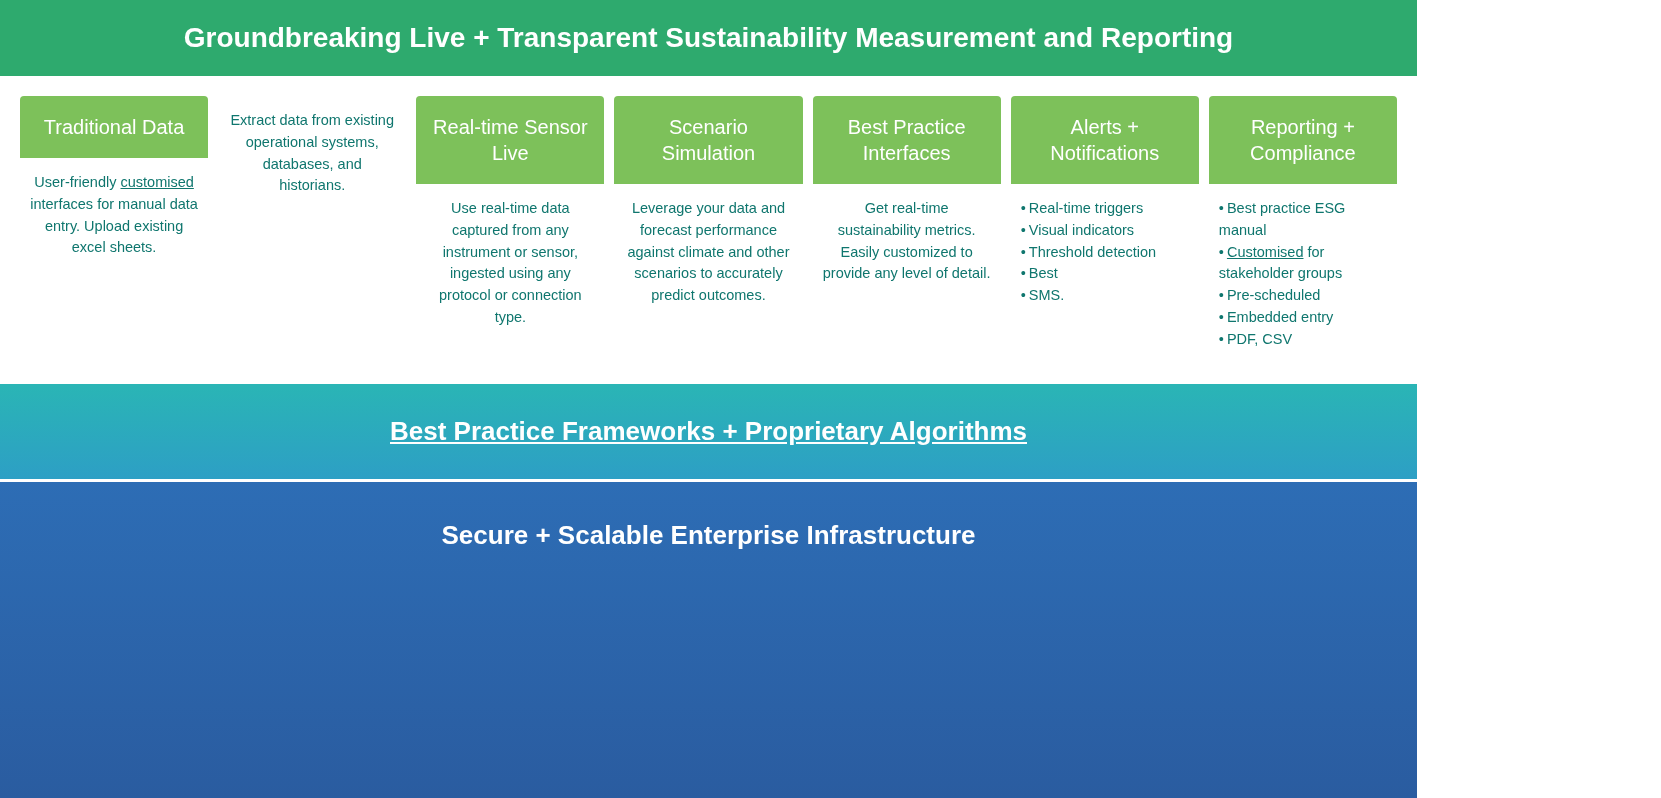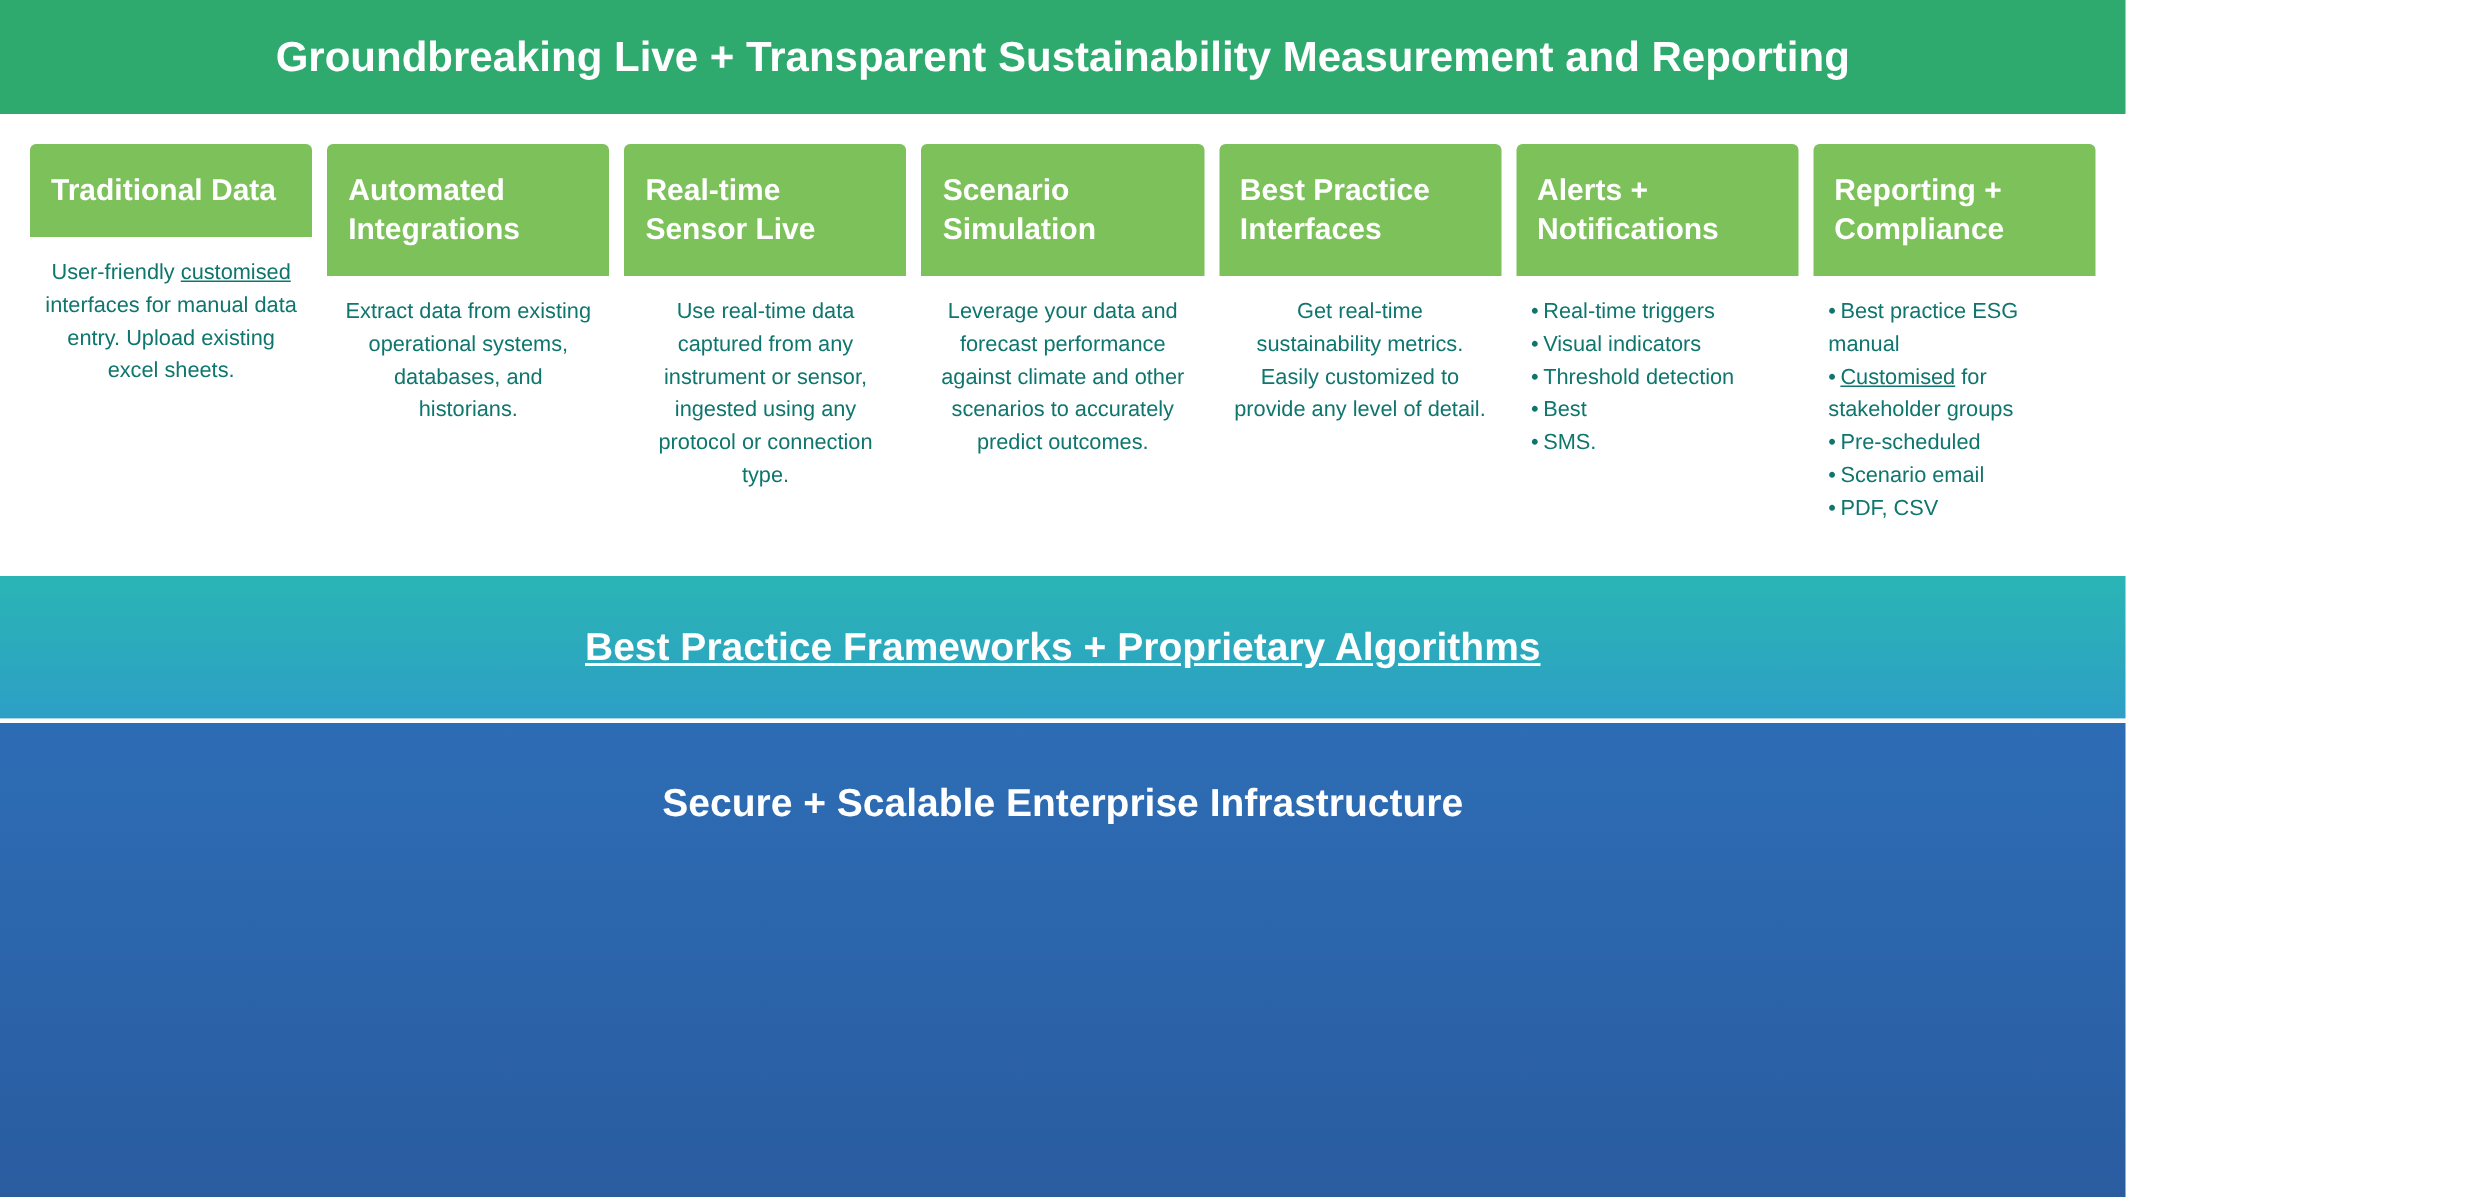--- a/index.html
+++ b/index.html
@@ -50,22 +50,23 @@
     }
 
     .column-header {
       background: #7dc15a;
       padding: 18px 14px;
       border-radius: 4px 4px 0 0;
     }
     .column-header h2 {
       color: #fff;
       font-size: 20px;
-      font-weight: bold;
+      font-weight: normal;
       line-height: 1.3;
+      text-align: center;
     }
 
     .column-body {
       padding: 14px 10px;
       font-size: 14.5px;
       color: #0f766e;
       line-height: 1.5;
       text-align: center;
       flex: 1;
     }
@@ -130,23 +131,20 @@
       <div class="column">
         <div class="column-header">
           <h2>Traditional Data</h2>
         </div>
         <div class="column-body">
           User-friendly <span class="underline">customised</span> interfaces for manual data entry. Upload existing excel sheets.
         </div>
       </div>
 
       <div class="column">
-        <div class="column-header">
-          <h2>Automated Integrations</h2>
-        </div>
         <div class="column-body">
           Extract data from existing operational systems, databases, and historians.
         </div>
       </div>
 
       <div class="column">
         <div class="column-header">
           <h2>Real-time Sensor Live</h2>
         </div>
         <div class="column-body">
@@ -189,21 +187,21 @@
 
       <div class="column">
         <div class="column-header">
           <h2>Reporting + Compliance</h2>
         </div>
         <div class="column-body">
           <ul>
             <li>Best practice ESG manual</li>
             <li><span class="underline">Customised</span> for stakeholder groups</li>
             <li>Pre-scheduled</li>
-            <li>Scenario email</li>
+            <li>Embedded entry</li>
             <li>PDF, CSV</li>
           </ul>
         </div>
       </div>
 
     </div>
   </div>
 
   <div class="frameworks-banner">
     <h2>Best Practice Frameworks + Proprietary Algorithms</h2>

